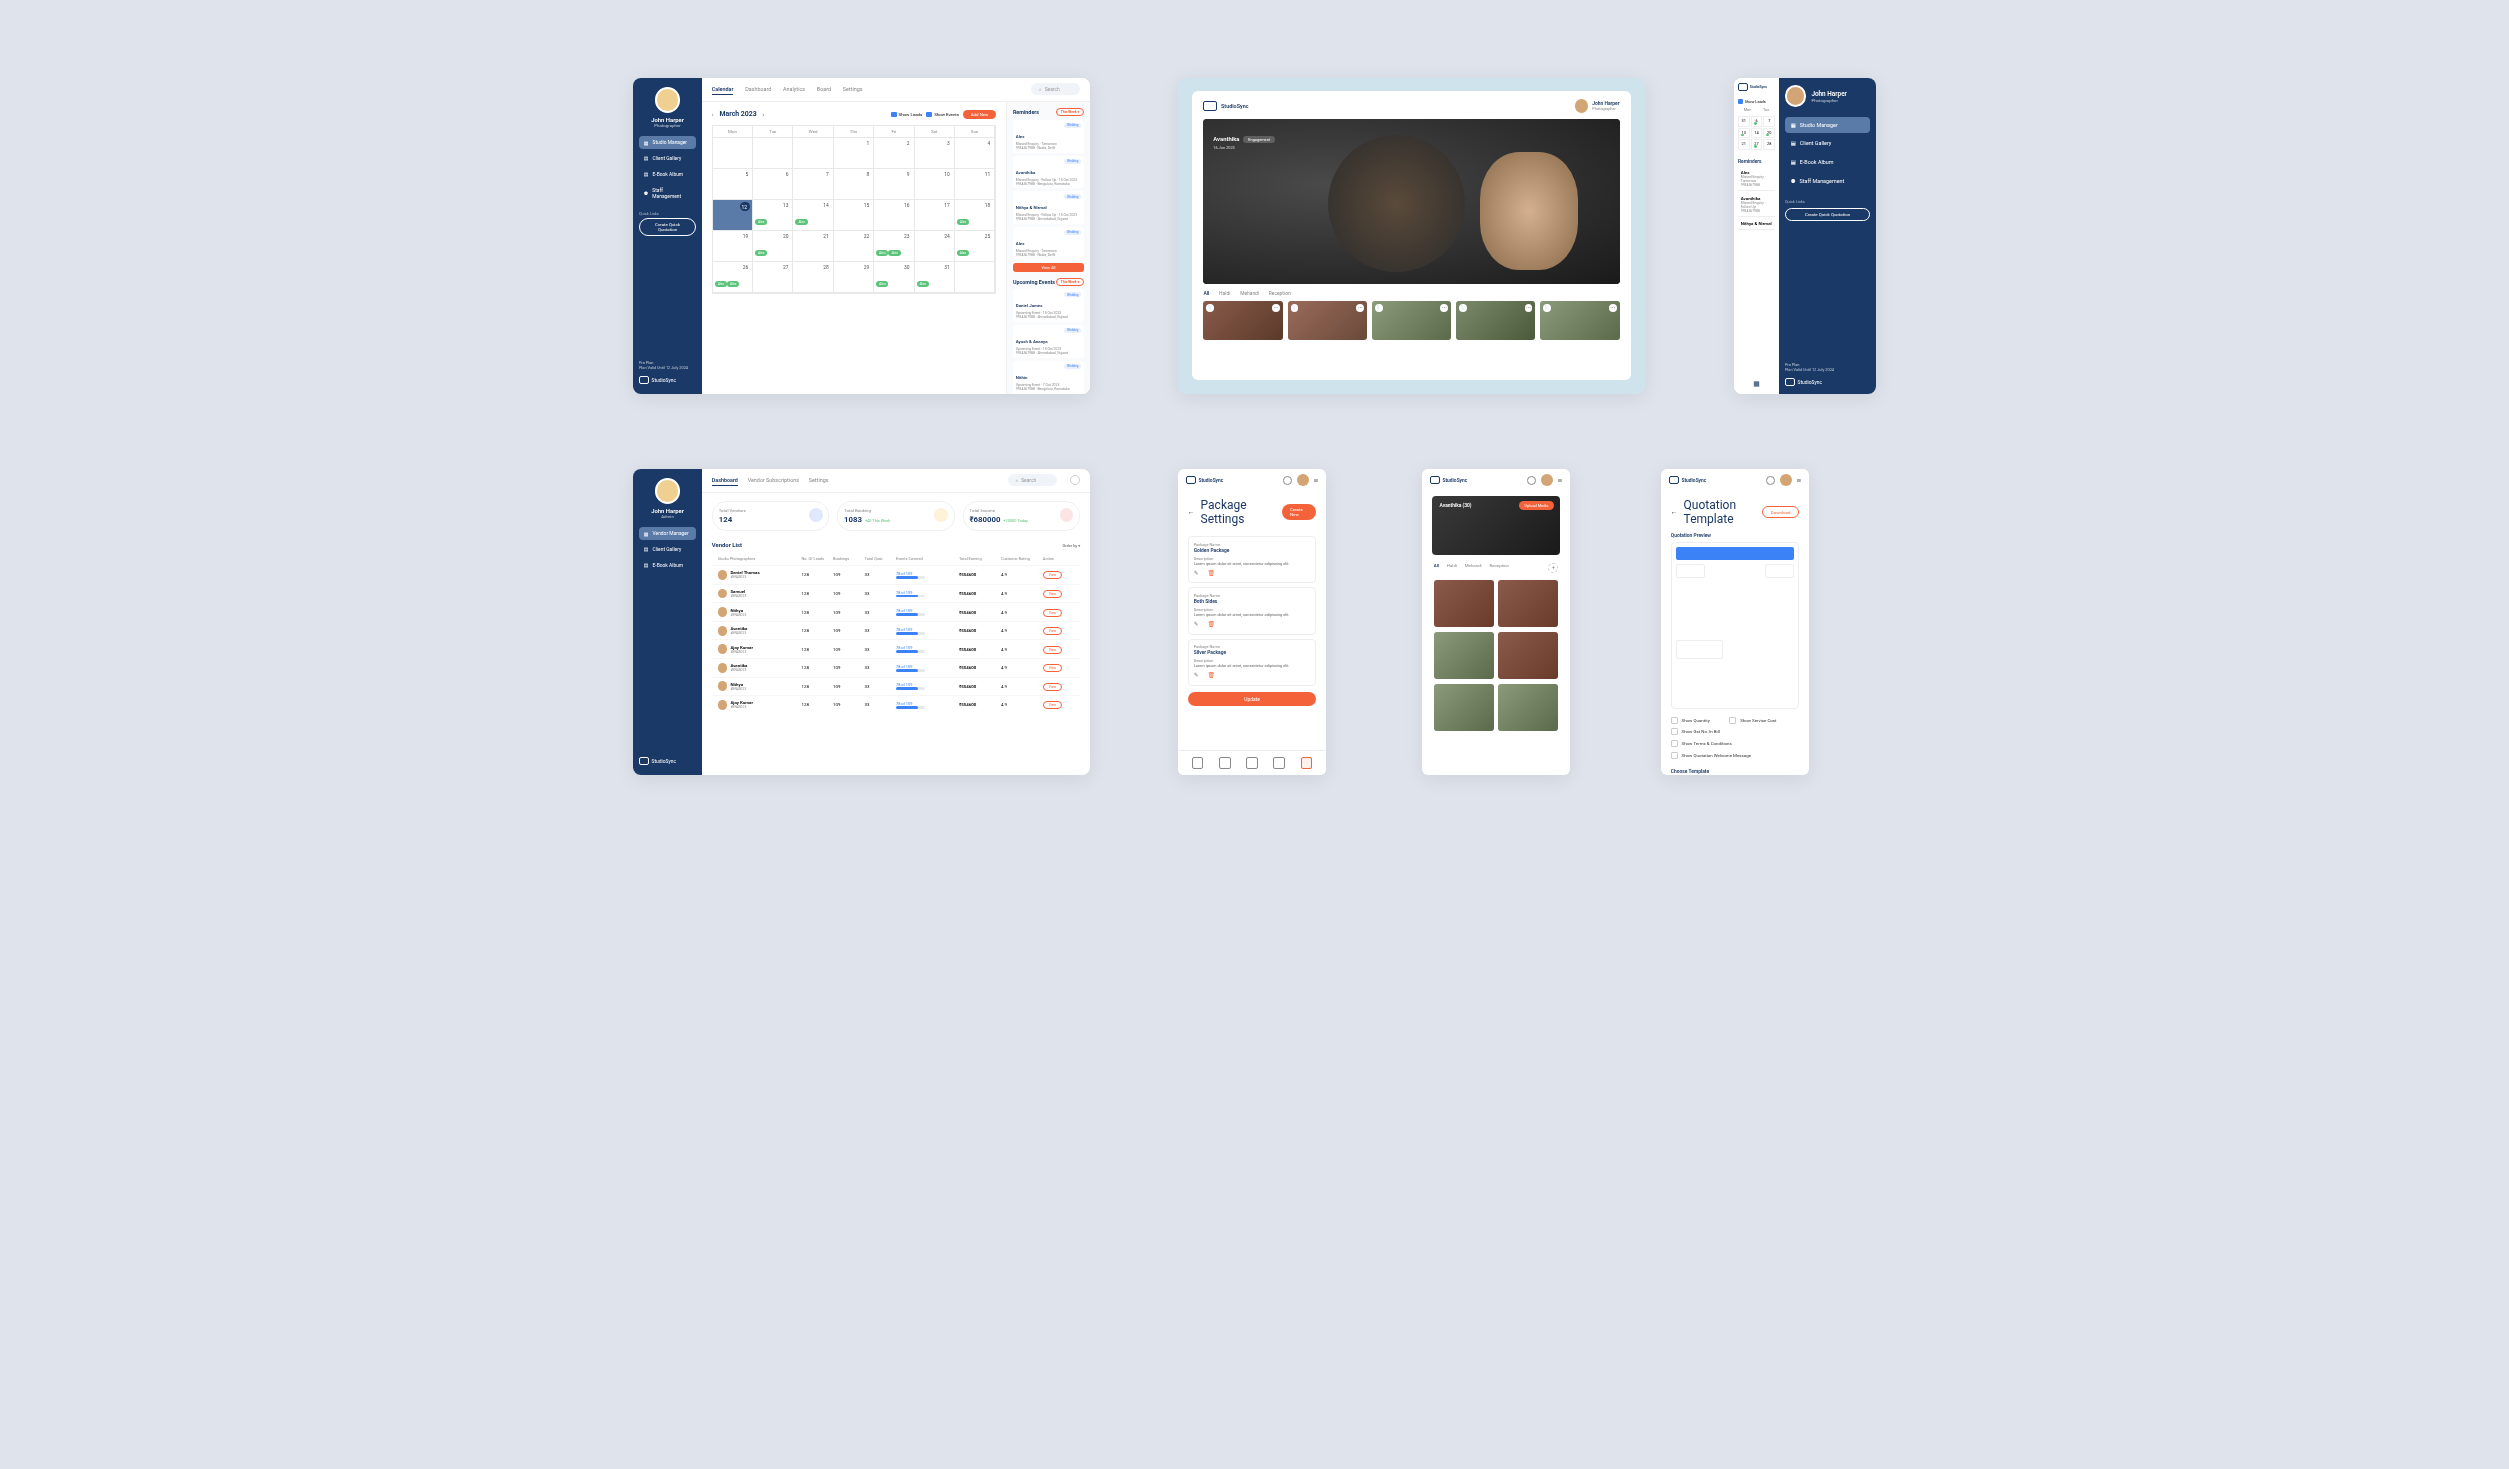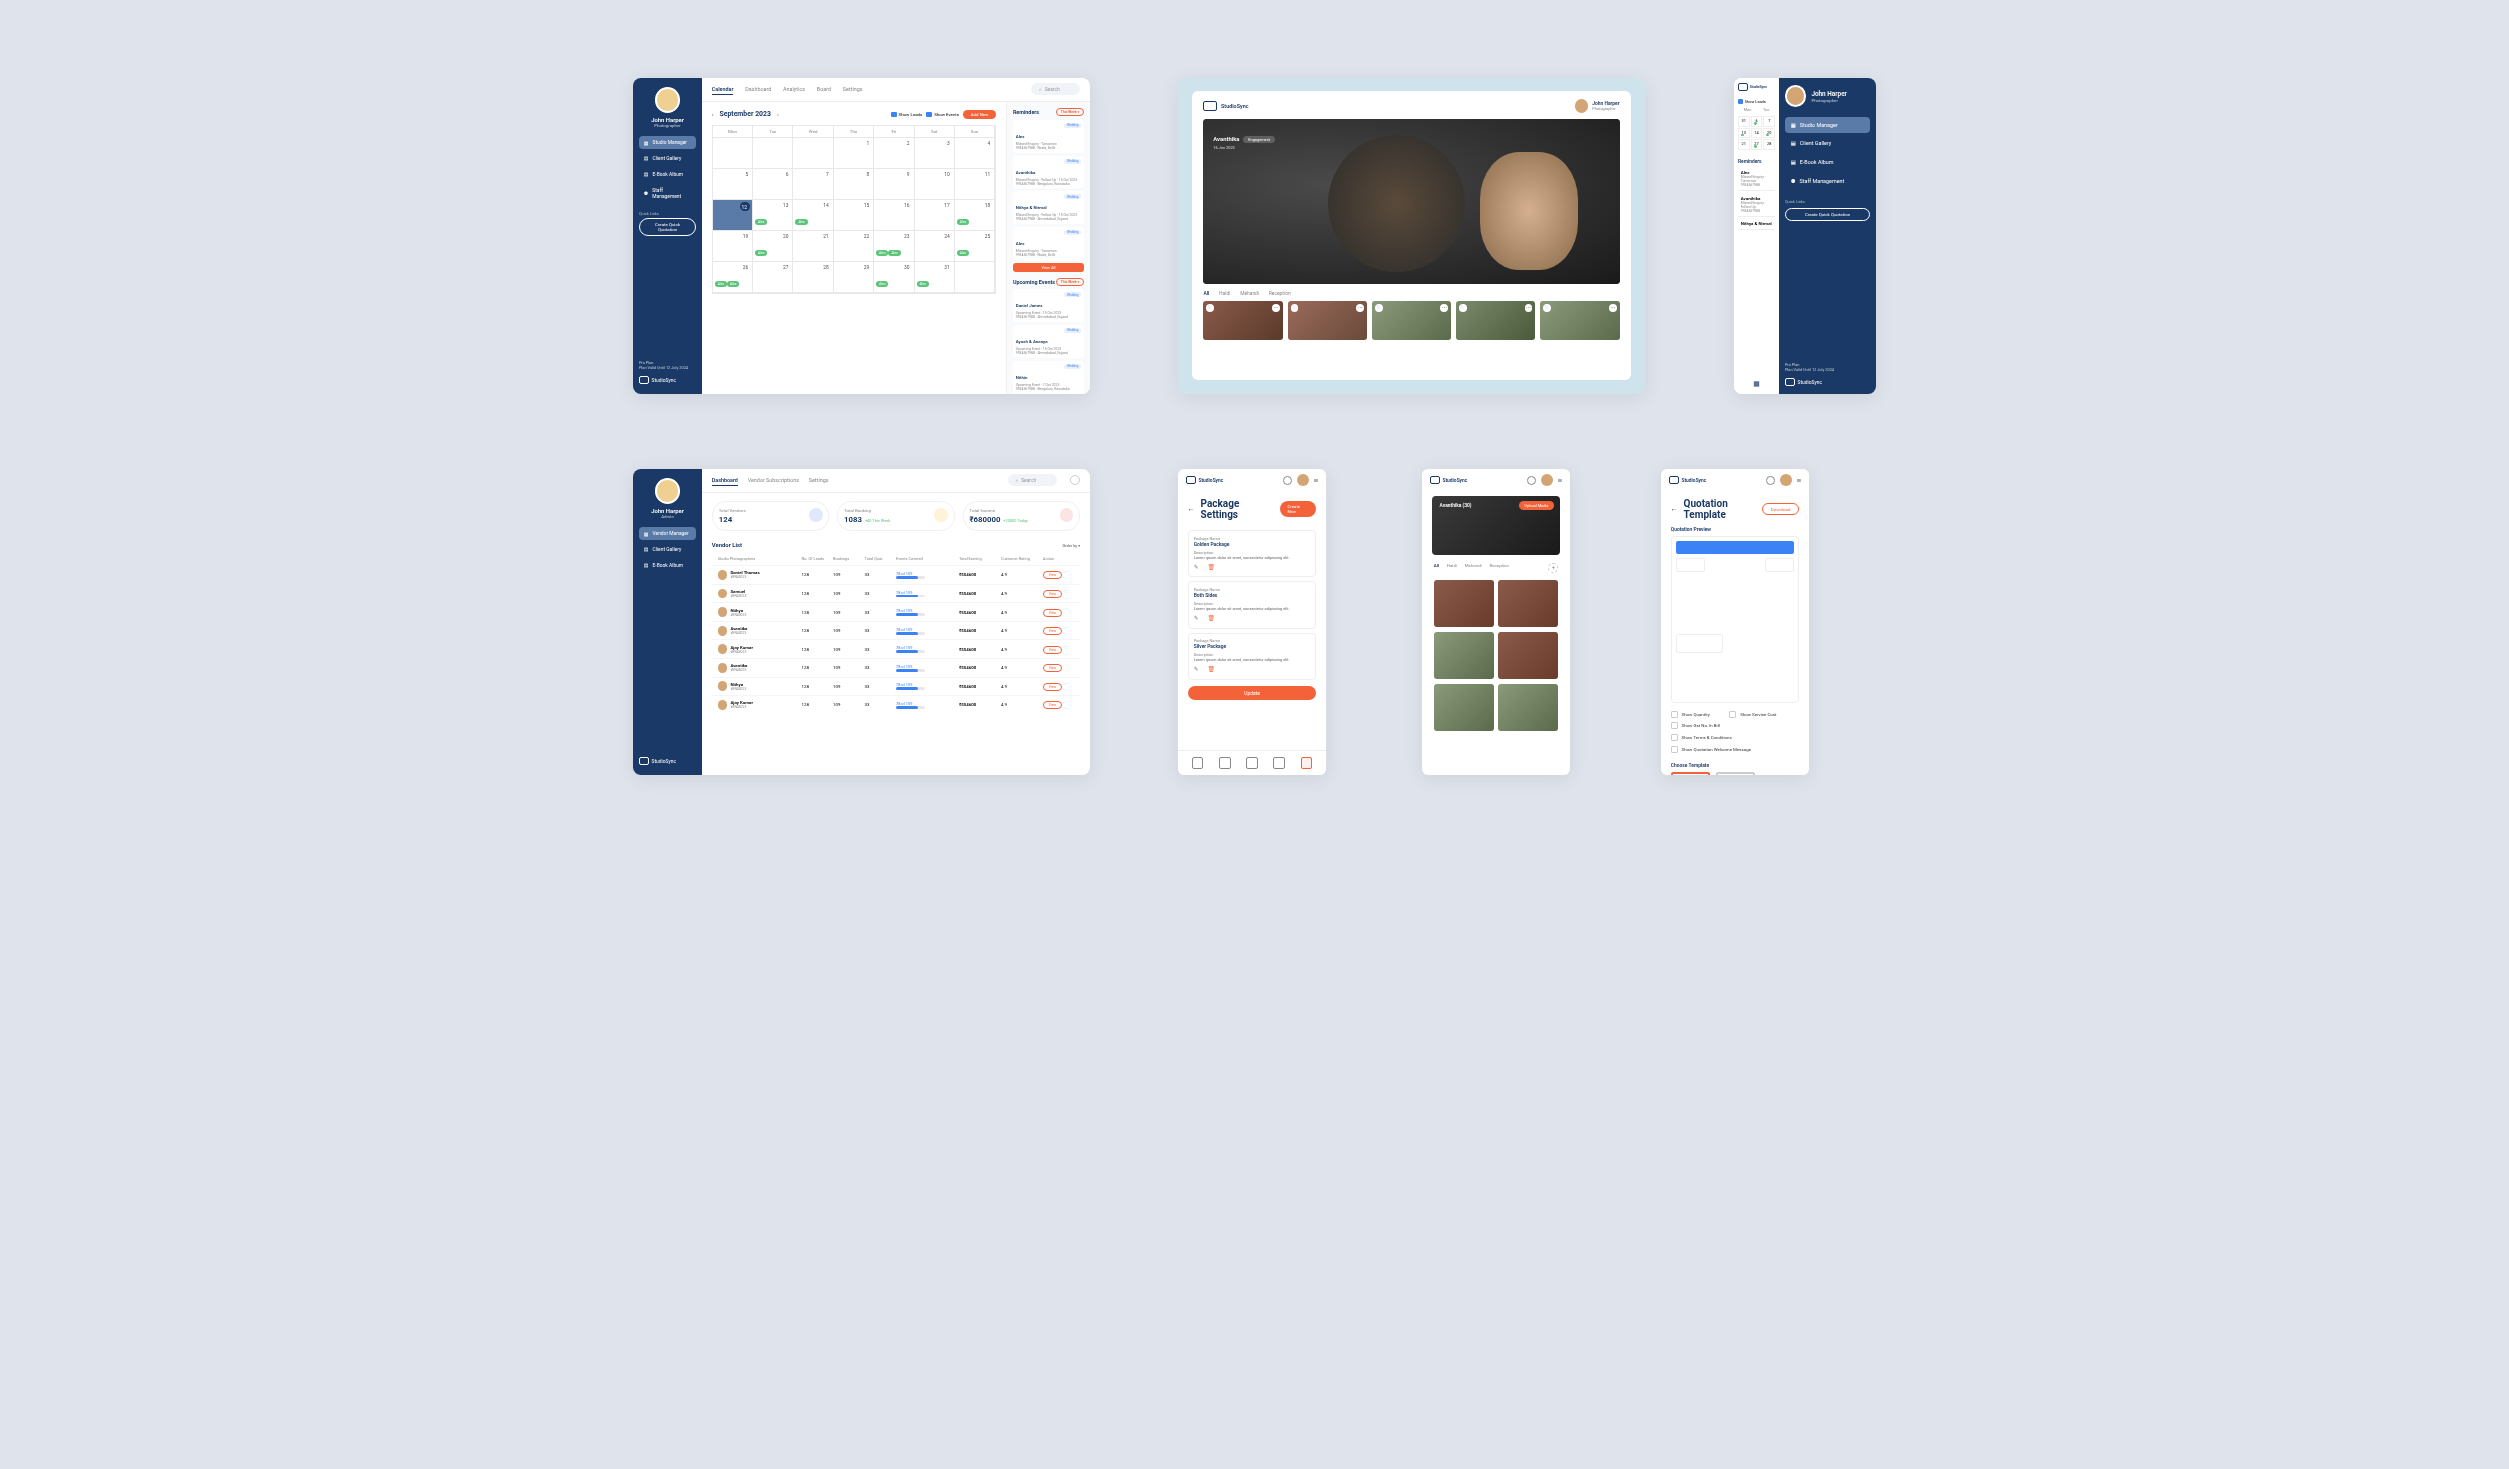--- a/index.html
+++ b/index.html
@@ -130,21 +130,21 @@
 .s7{left:1112px;top:449px}
 .m-top{display:flex;align-items:center;padding:5.9px 7.8px;gap:3.9px}
 .m-logo{font-size:4.9px;font-weight:600;color:#1a3966;display:flex;align-items:center;gap:2.9px}
 .m-logoicn{width:9.8px;height:7.8px;border:1px solid #1a3966;border-radius:2px}
 .m-right{margin-left:auto;display:flex;align-items:center;gap:4.9px}
 .m-search{width:8.8px;height:8.8px;border:1px solid #888;border-radius:50%}
 .m-av{width:11.8px;height:11.8px;border-radius:50%;background:#d4a574}
 .m-menu{font-size:7.8px;color:#666}
 .m-header{display:flex;align-items:center;padding:5.9px 9.8px;gap:5.9px}
 .m-back{font-size:6.9px;color:#333}
-.m-title{font-size:10px;font-weight:700;color:#1a3966}
+.m-title{font-size:12px;font-weight:400;color:#1a3966}
 .m-cta{margin-left:auto;background:#f4623a;color:#fff;font-size:4.4px;padding:2.9px 7.8px;border-radius:9.8px}
 .m-cta.outline{background:none;border:1px solid #f4623a;color:#f4623a}
 .m-card{margin:3.9px 9.8px;border:1px solid #eee;border-radius:3.9px;padding:4.9px}
 .m-lbl{font-size:3.9px;color:#888}
 .m-val{font-size:4.9px;font-weight:600;color:#1a3966;margin-bottom:2.9px}
 .m-desc{font-size:3.9px;color:#666;line-height:1.3}
 .m-icons{display:flex;gap:5.9px;margin-top:3.9px}
 .m-ico{width:7.8px;height:7.8px;font-size:5.9px;color:#888}
 .m-ico.del{color:#f4623a}
 .m-update{background:#f4623a;color:#fff;font-size:4.9px;padding:3.9px;text-align:center;border-radius:9.8px;margin:5.9px 9.8px}
@@ -220,21 +220,21 @@
       <span class="tab">Settings</span>
       <div class="search-box">
             <span>⌕</span>
             <span>Search</span>
           </div>
     </div>
     <div class="cal-content">
       <div class="cal-main">
         <div class="cal-header">
           <span class="arrow">‹</span>
-          <span class="cal-title">September 2023</span>
+          <span class="cal-title">March 2023</span>
           <span class="arrow">›</span>
           <div class="cal-controls">
             <div class="chk">
                   <span class="chkbox"></span>
                   <span>Show Leads</span>
                 </div>
             <div class="chk">
                   <span class="chkbox"></span>
                   <span>Show Events</span>
                 </div>

